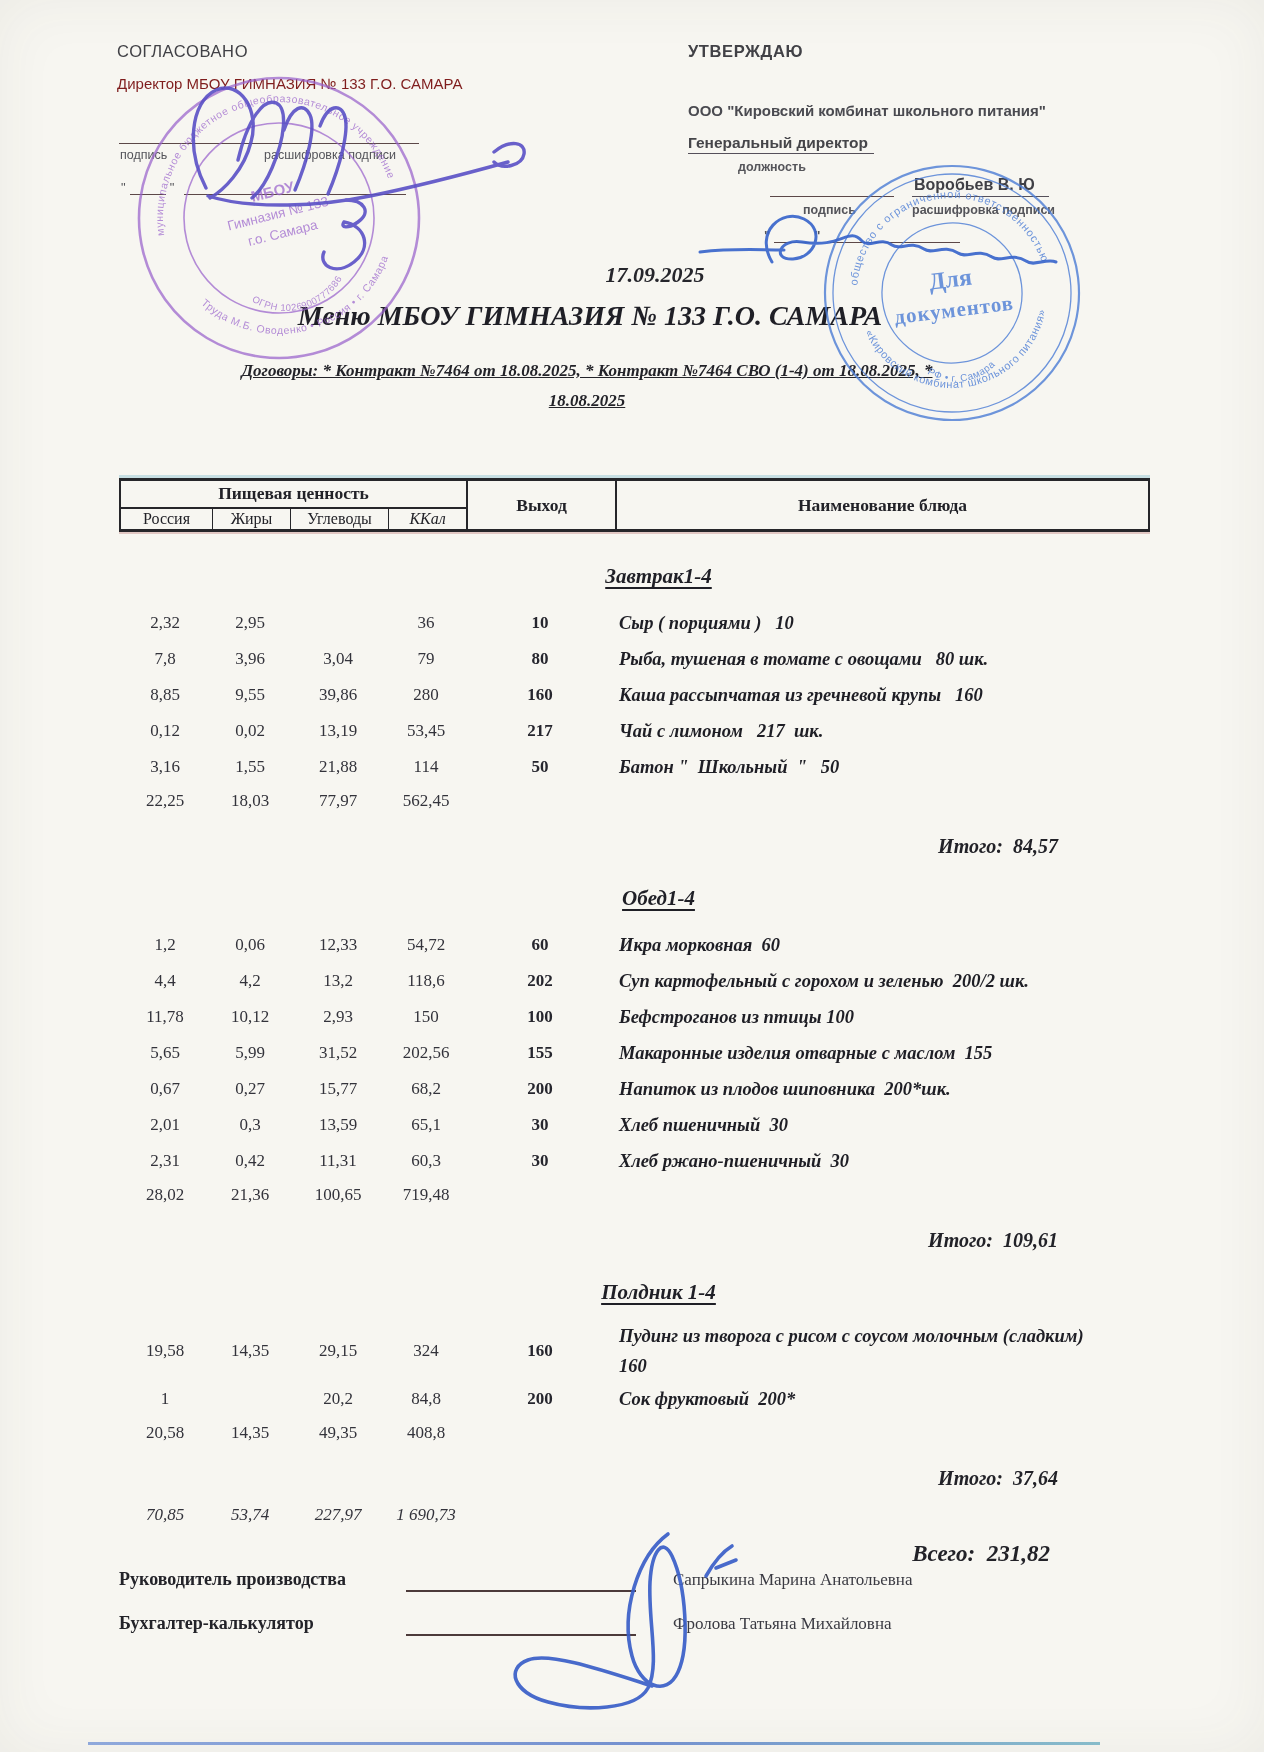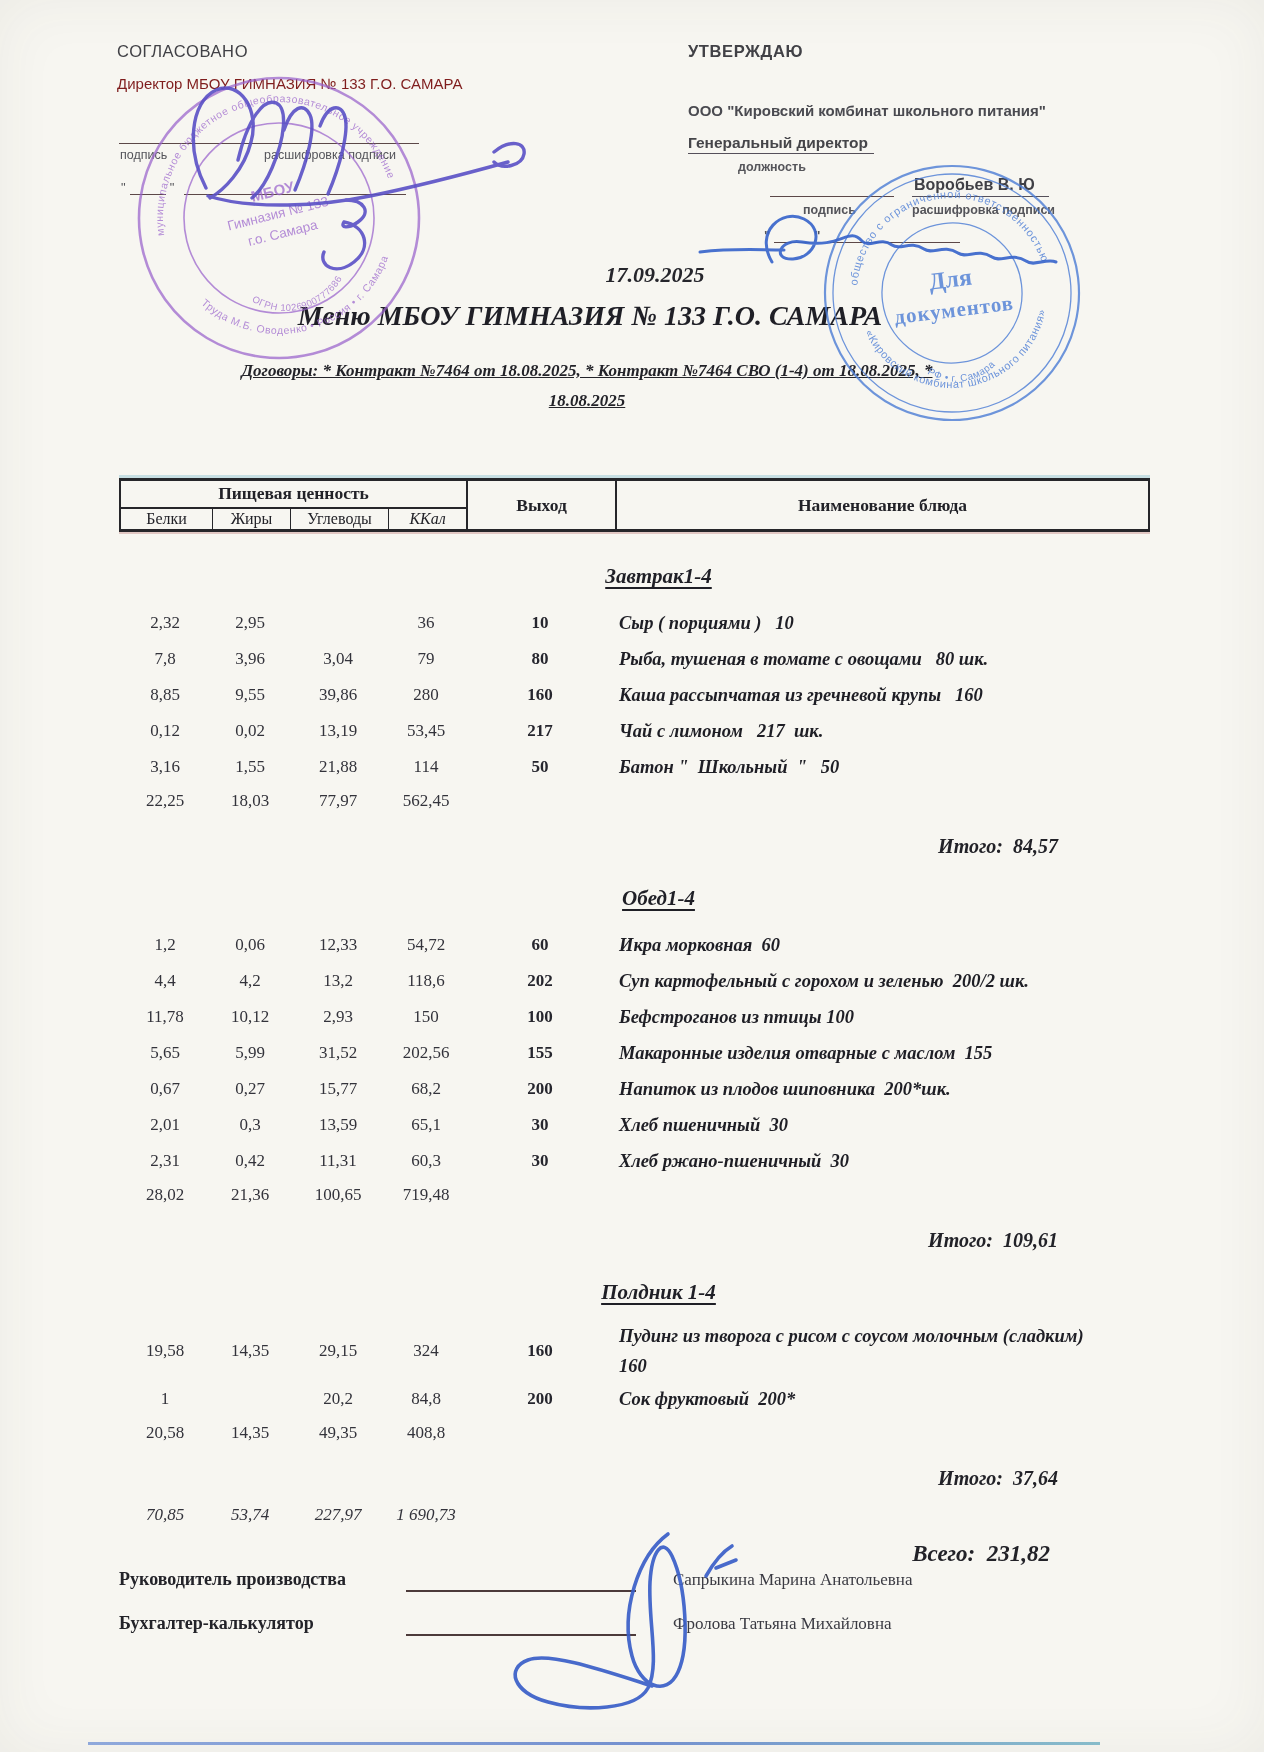--- a/index.html
+++ b/index.html
@@ -120,21 +120,21 @@
   <div class="doc-title">Меню МБОУ ГИМНАЗИЯ № 133 Г.О. САМАРА</div>
   <div class="contracts">
     <div>Договоры: * Контракт №7464 от 18.08.2025, * Контракт №7464 СВО (1-4) от 18.08.2025, *</div>
     <div>18.08.2025</div>
   </div>
 
   <div class="thead">
     <div class="th-nutrition">
       <div class="th-group-title">Пищевая ценность</div>
       <div class="th-sub">
-        <div>Белки</div>
+        <div>Россия</div>
         <div>Жиры</div>
         <div>Углеводы</div>
         <div>ККал</div>
       </div>
     </div>
     <div class="th-out">Выход</div>
     <div class="th-dish">Наименование блюда</div>
   </div>
 
   <div class="menu-body">

